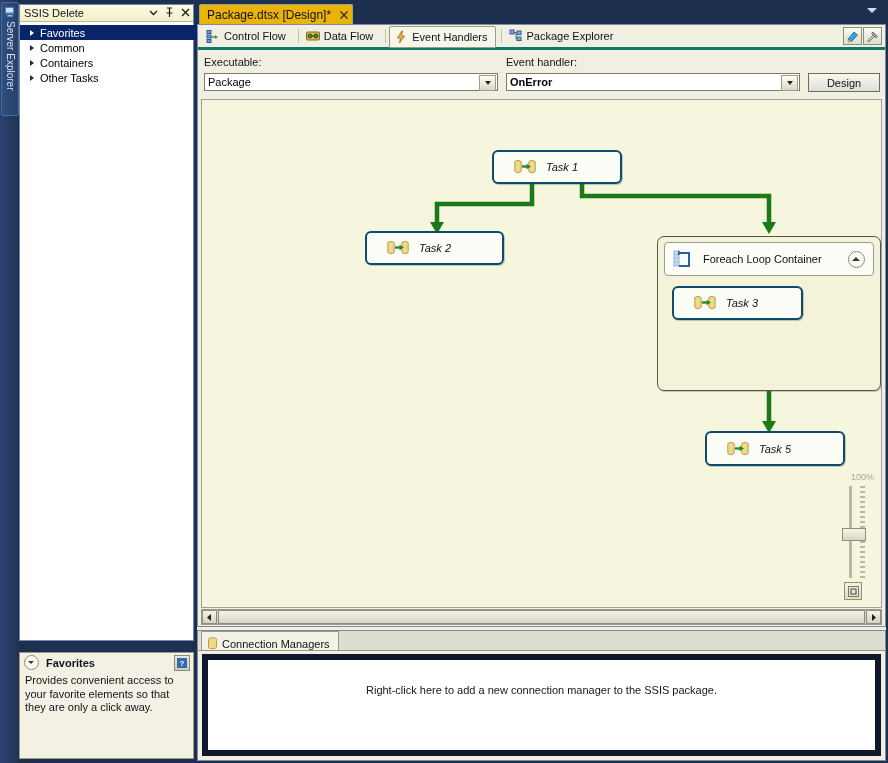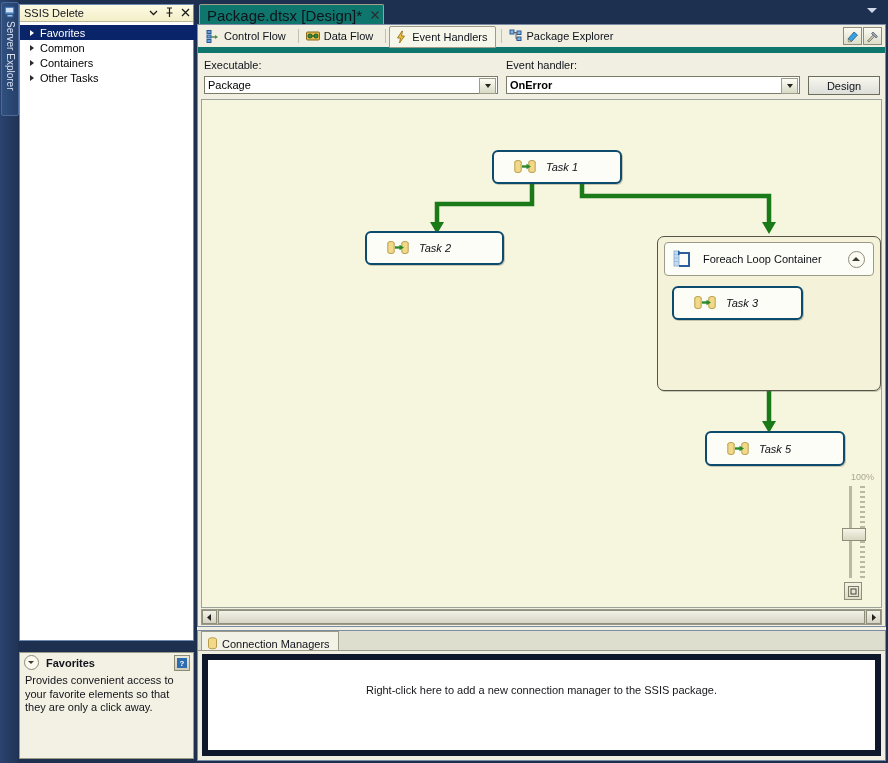--- a/index.html
+++ b/index.html
@@ -88,39 +88,39 @@
   
   .docarea{
     position:absolute;left:197px;top:2px;width:689px;height:759px;
     background:#f0efe2;
   }
   .tabrow{
     position:relative;height:22px;background:#1e3050;
   }
   .doctab{
     position:absolute;left:2px;top:2px;height:20px;
-    background:#0f766e;border:1px solid #9f9f8c;border-bottom:none;
-    display:flex;align-items:center;padding:0 4px 0 7px;font-size:15px;color:#10131a;
+    background:#eab308;border:1px solid #9f9f8c;border-bottom:none;
+    display:flex;align-items:center;padding:0 4px 0 7px;font-size:12px;color:#10131a;
     border-radius:2px 2px 0 0;
   }
   .doctab .x{margin-left:9px;font-size:11px;color:#2b2b2b;line-height:11px;}
   .tabrow-chev{
     position:absolute;right:9px;top:6px;width:0;height:0;
     border-left:5px solid transparent;border-right:5px solid transparent;
     border-top:5px solid #cfd9ea;
   }
 
   
   .designer{
     position:absolute;left:0;top:22px;width:689px;height:603px;
     background:#f0efe2;border:1px solid #7b8ba4;box-sizing:border-box;
   }
   .viewtabs{
     position:relative;height:22px;background:#f0efe2;
-    border-bottom:6px solid #0f766e;display:flex;align-items:center;
+    border-bottom:3px solid #0f766e;display:flex;align-items:center;
     padding-left:4px;
   }
   .vtab{
     height:18px;display:flex;align-items:center;padding:0 7px 0 4px;
     font-size:11px;color:#0f121a;margin-right:2px;position:relative;
   }
   .vtab.active{
     background:#f7f6ea;border:1px solid #9c9c88;border-radius:2px 2px 0 0;
     height:20px;margin-top:2px;
   }

